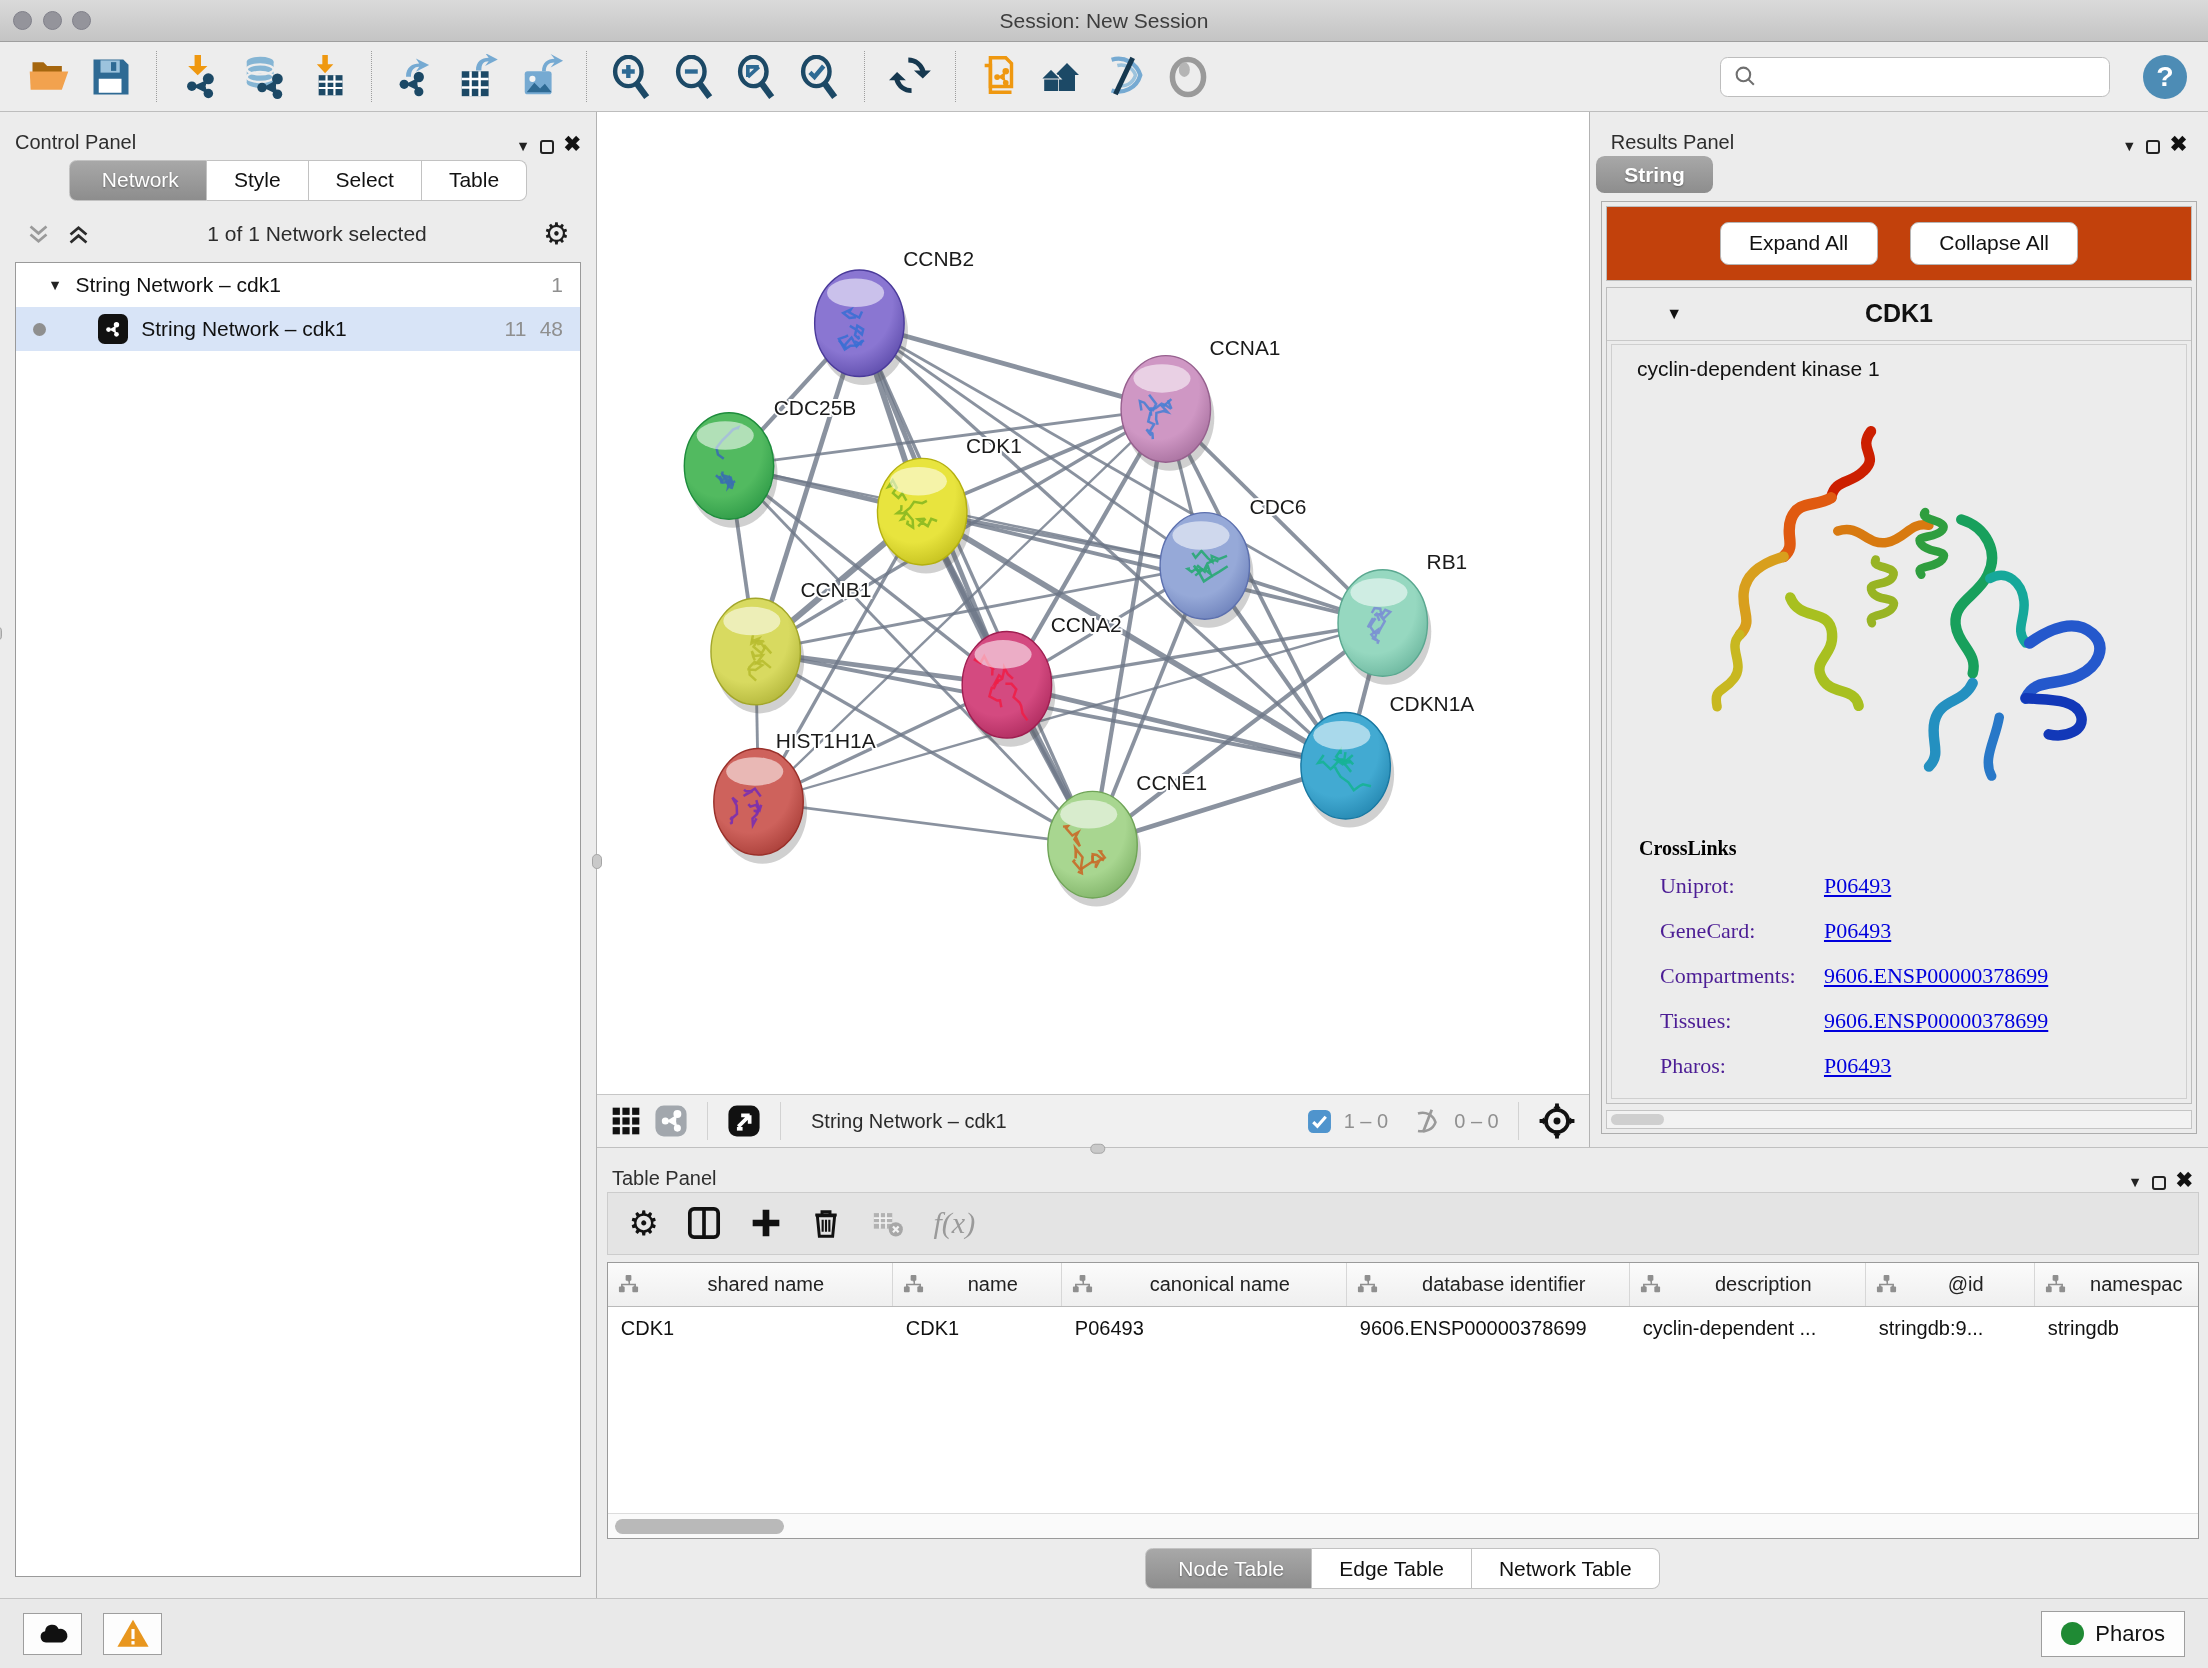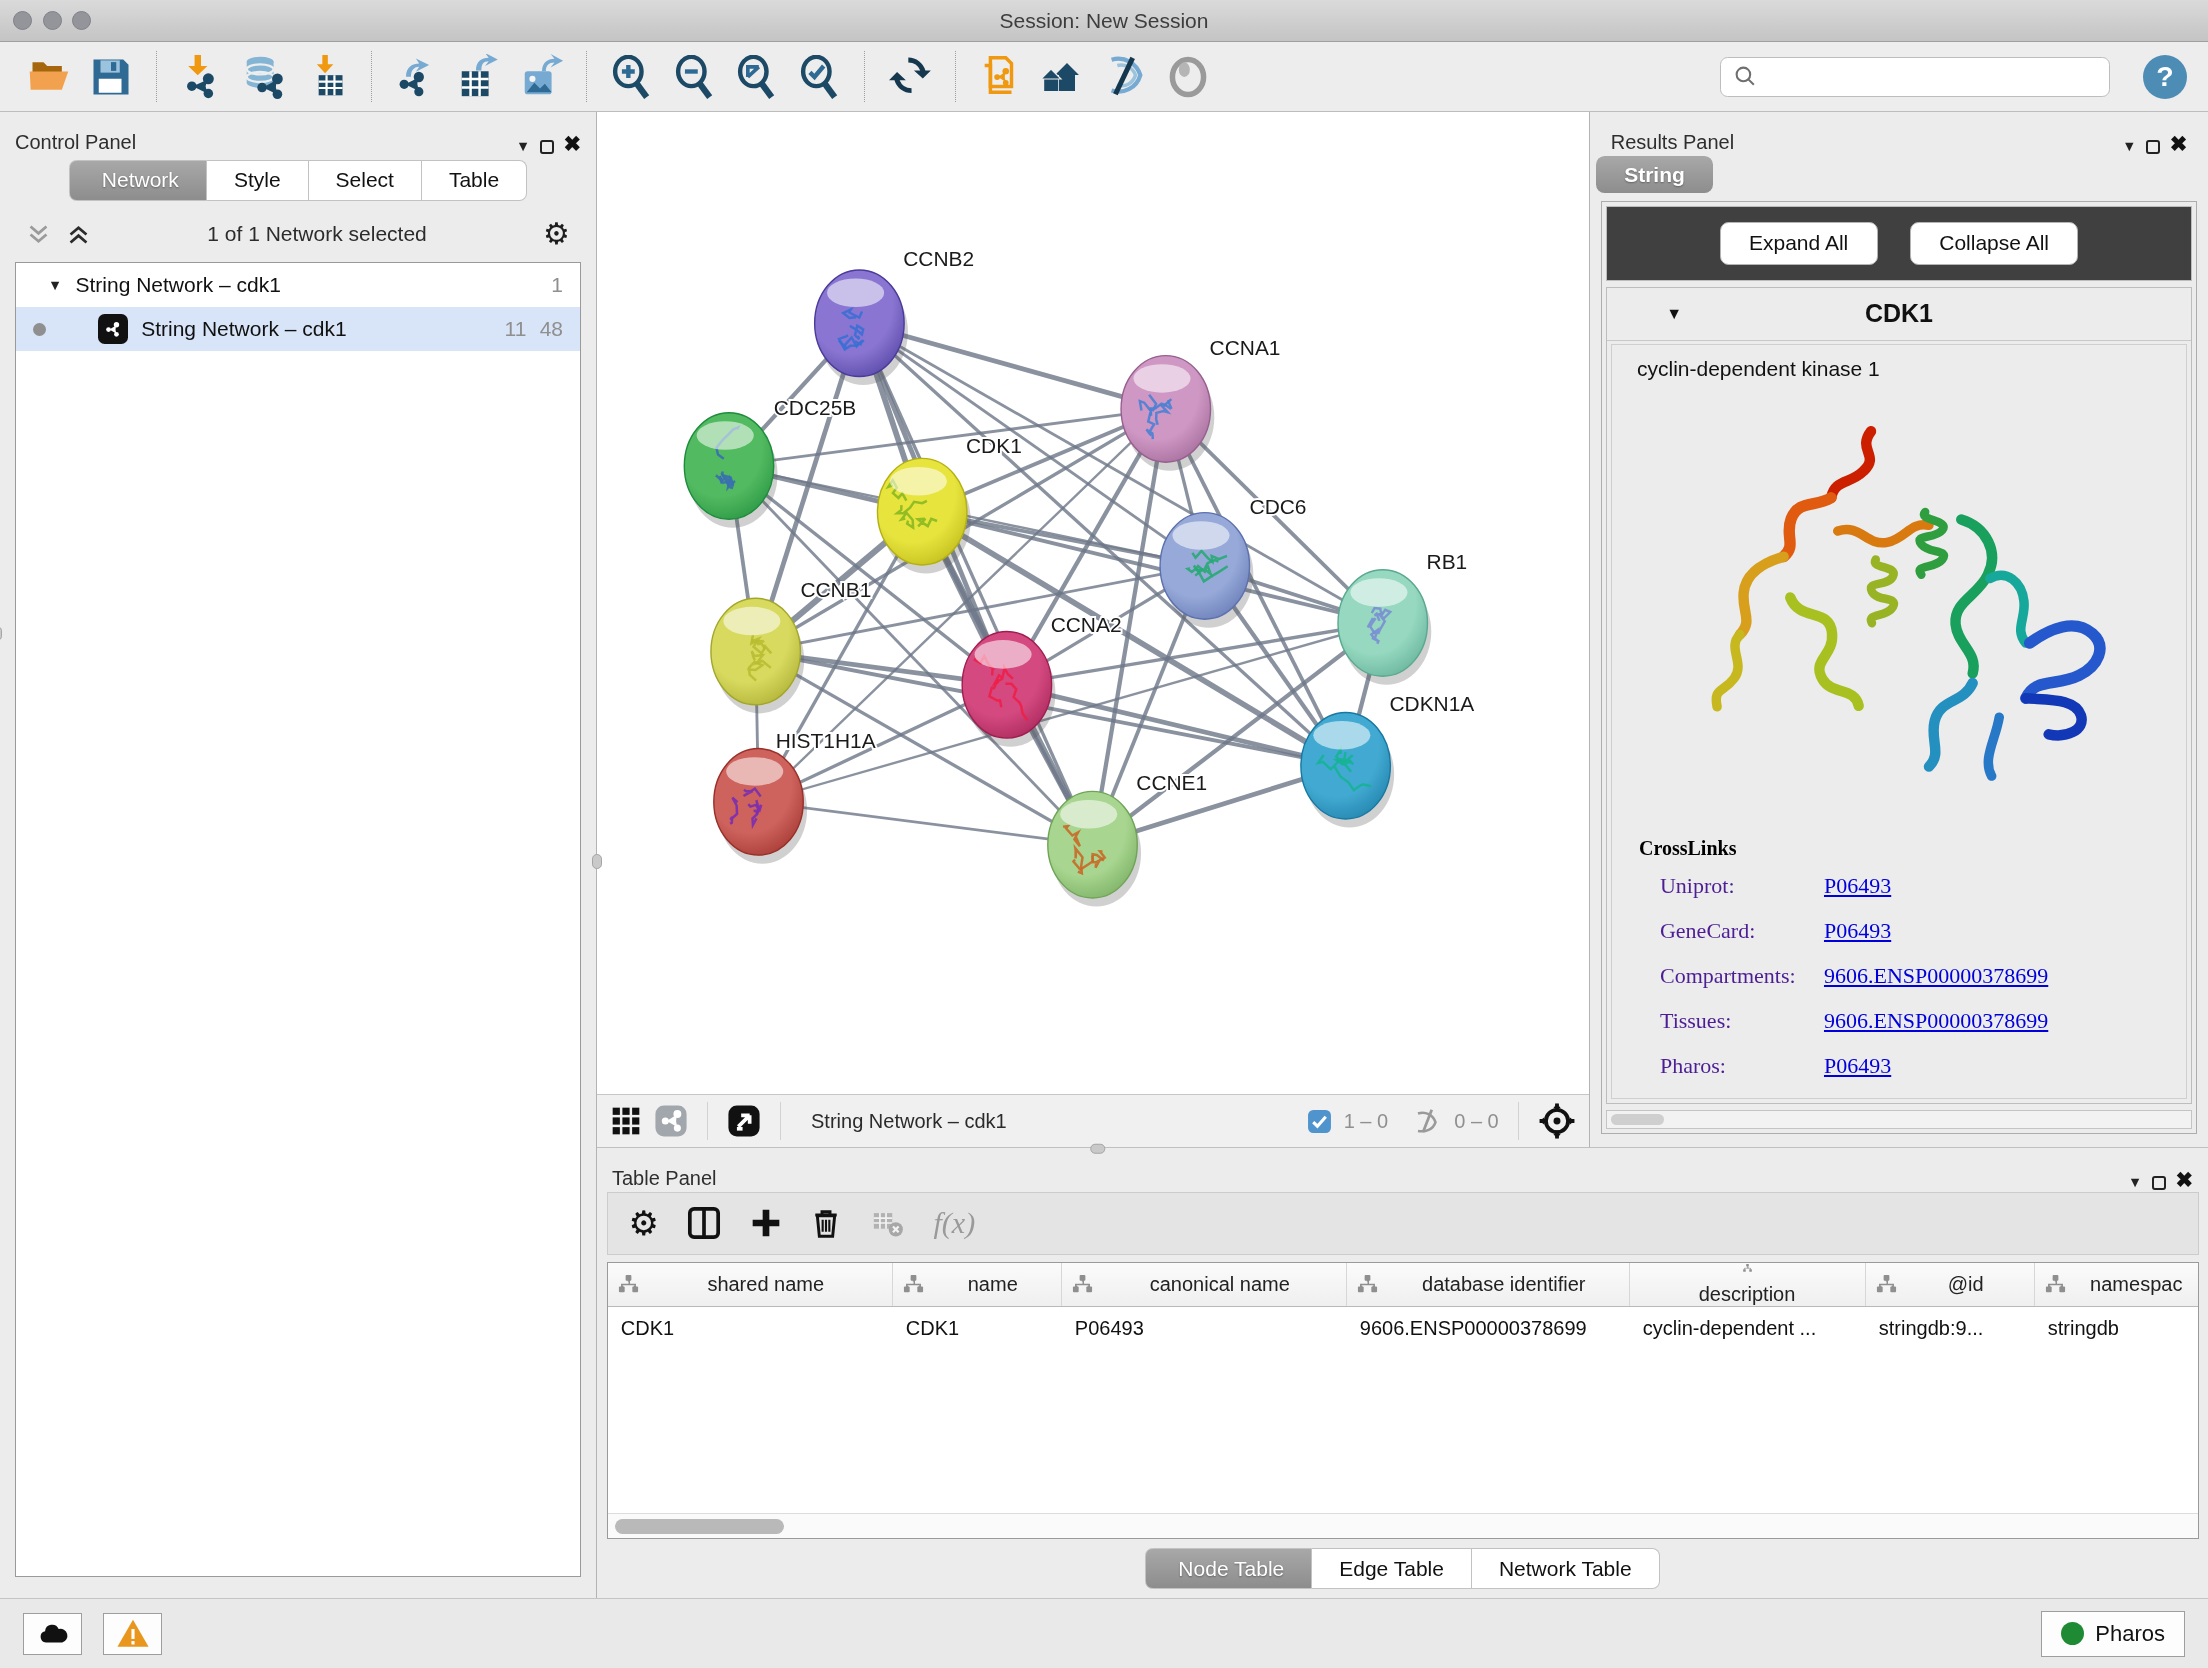--- a/index.html
+++ b/index.html
@@ -69,21 +69,21 @@
   .nf-sep { height:38px; border-left:1px solid #d2d2d2; margin:0 7.6px; }
   .nf-title { font-size:20px; color:#2b2b2b; margin-left:11.4px; }
   .nf-spacer { flex:1; }
   .nf-count { color:#8f8f8f; font-size:20px; }
   .nf-icon { display:flex; align-items:center; justify-content:center; }
 
   
   .string-tab-row { display:flex; flex:none; padding:1.9px 0 7.6px;font-weight:bold; }
   .string-tab { background:linear-gradient(#a8a8a8,#8d8d8d); color:#fff; font-size:21px; padding:6.7px 28.5px; border-radius:8.6px; text-shadow:0 1px 1.9px rgba(0,0,0,.35); }
   .results-outer { flex:1; border:1.9px solid #adadad; background:#ececec; margin:0 5.7px 13.3px; display:flex; flex-direction:column; min-height:0; padding:3.8px; }
-  .expand-box { flex:none; border:1.9px solid #bdbdbd; background:#404040; display:flex; justify-content:center; gap:32px; padding:15px 0; margin-bottom:5.7px; }
+  .expand-box { flex:none; border:1.9px solid #bdbdbd; background:#c2410c; display:flex; justify-content:center; gap:32px; padding:15px 0; margin-bottom:5.7px; }
   .rp-btn { background:#fff; border:1px solid #b5b5b5; border-radius:8.6px; font-size:21px; padding:8.6px 28.5px; color:#111; font-family:"Liberation Sans",sans-serif; }
   .gene-box { flex:1; border:1.9px solid #bdbdbd; background:#ececec; display:flex; flex-direction:column; min-height:0; }
   .gene-header { height:53px; flex:none; display:flex; align-items:center; position:relative; border-bottom:1px solid #c9c9c9; }
   .gene-tri { position:absolute; left:59px; font-size:16px; color:#111; }
   .gene-name { width:100%; text-align:center; font-size:25px; font-weight:bold; color:#111; }
   .gene-body { flex:1; border:1px solid #cfcfcf; margin:3.8px; background:#ececec; display:flex; flex-direction:column; min-height:0; }
   .gene-desc { flex:none; font-size:21px; color:#111; padding:11.4px 0 11.4px 25px; }
   .protein-img { flex:none; height:430px; display:flex; align-items:center; justify-content:center; }
   .crosslinks { flex:1; font-family:"Liberation Serif",serif; padding:15px 0 0 27px; }
   .cl-heading { font-size:20px; font-weight:bold; color:#000; margin-bottom:13.3px; }
@@ -802,21 +802,21 @@
                 <svg width="23" height="23" viewBox="0 0 24 24">
                   <g fill="#8f8f8f">
                     <rect x="9" y="2" width="6" height="6" rx="1"></rect>
                     <rect x="2" y="14" width="6" height="6" rx="1"></rect>
                     <rect x="16" y="14" width="6" height="6" rx="1"></rect>
                     <path d="M11.2 8h1.6v4H19v2h-1.6 M12.8 8v4H5v2h1.6" stroke="#8f8f8f" stroke-width="1.6" fill="none"></path>
                   </g>
                 </svg>
                 <span class="th-label">database identifier</span>
               </div>
-              <div class="th" style="width: 236px; flex-direction: column;">
+              <div class="th" style="width: 236px;">
                 <svg width="23" height="23" viewBox="0 0 24 24">
                   <g fill="#8f8f8f">
                     <rect x="9" y="2" width="6" height="6" rx="1"></rect>
                     <rect x="2" y="14" width="6" height="6" rx="1"></rect>
                     <rect x="16" y="14" width="6" height="6" rx="1"></rect>
                     <path d="M11.2 8h1.6v4H19v2h-1.6 M12.8 8v4H5v2h1.6" stroke="#8f8f8f" stroke-width="1.6" fill="none"></path>
                   </g>
                 </svg>
                 <span class="th-label">description</span>
               </div>

